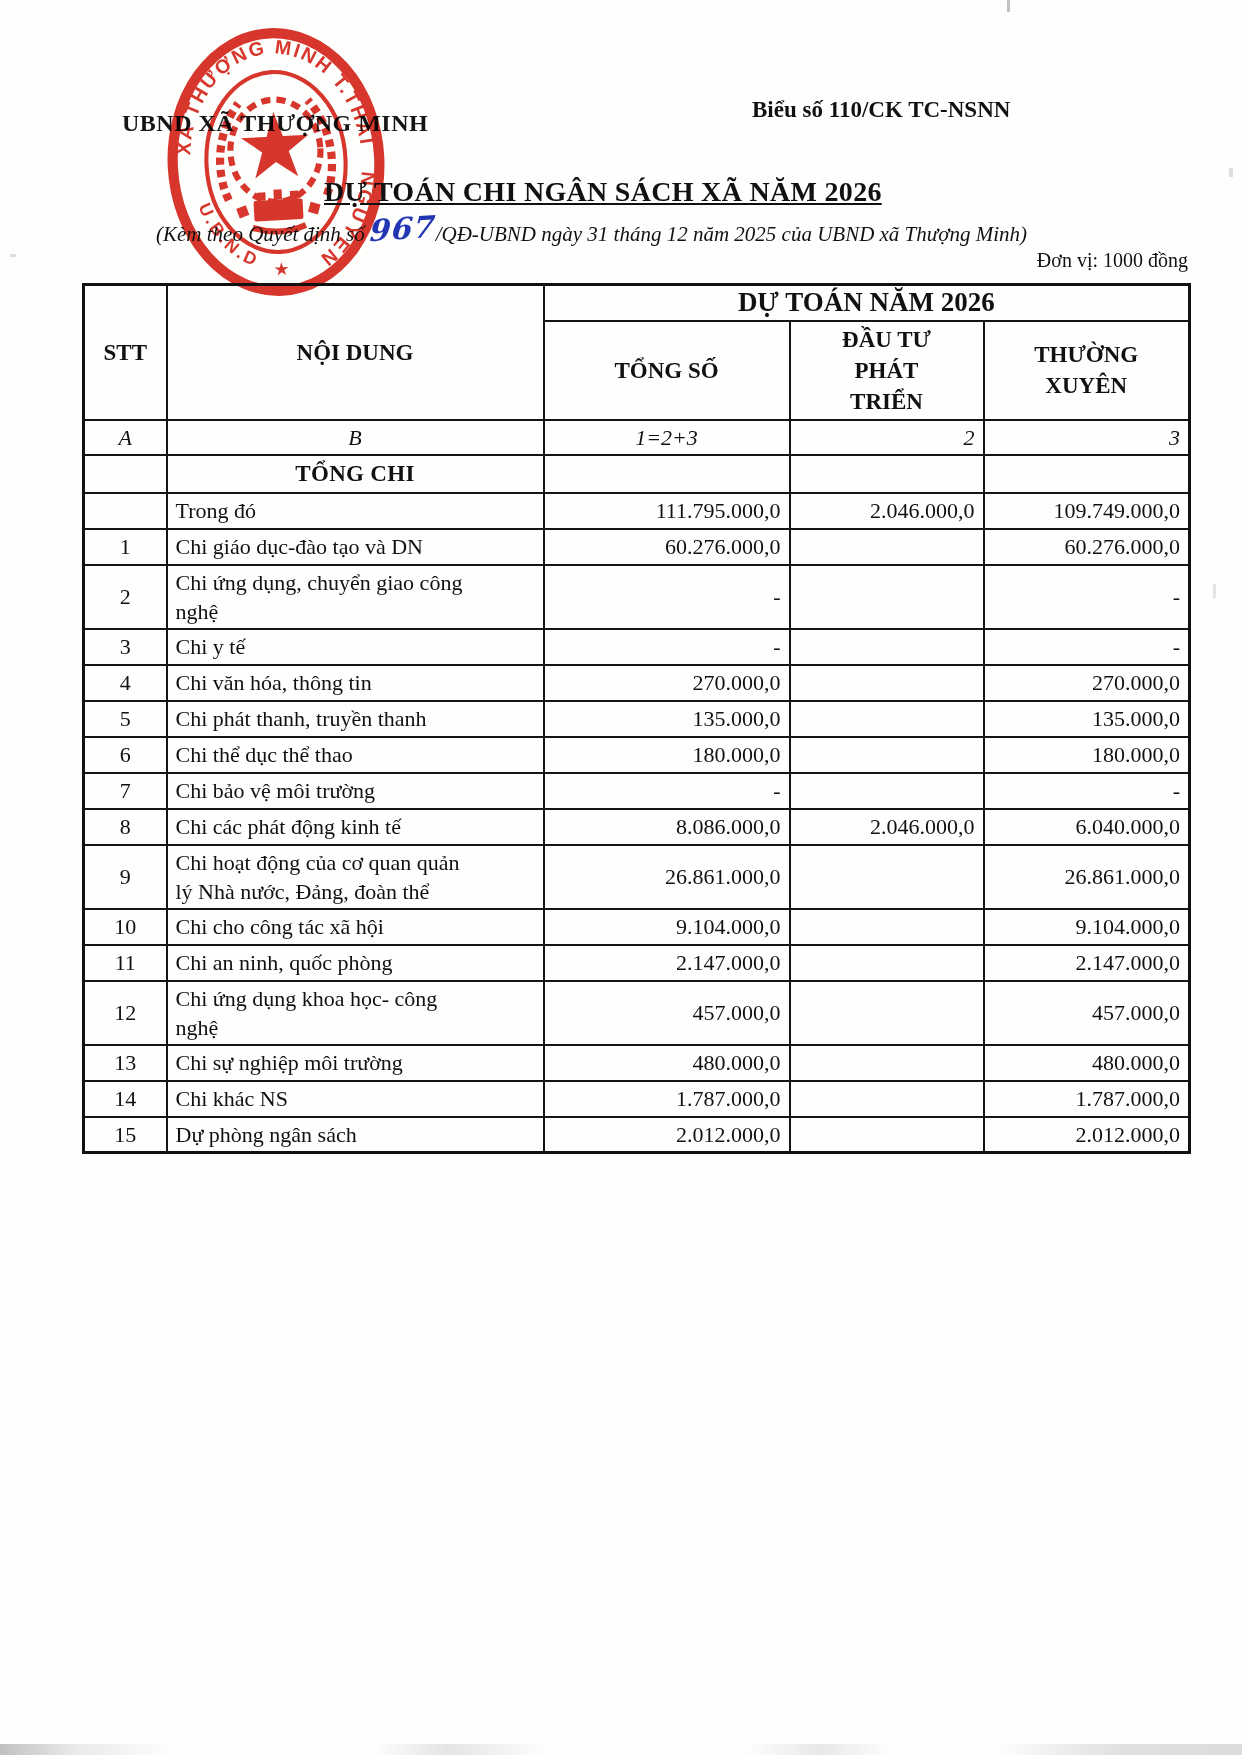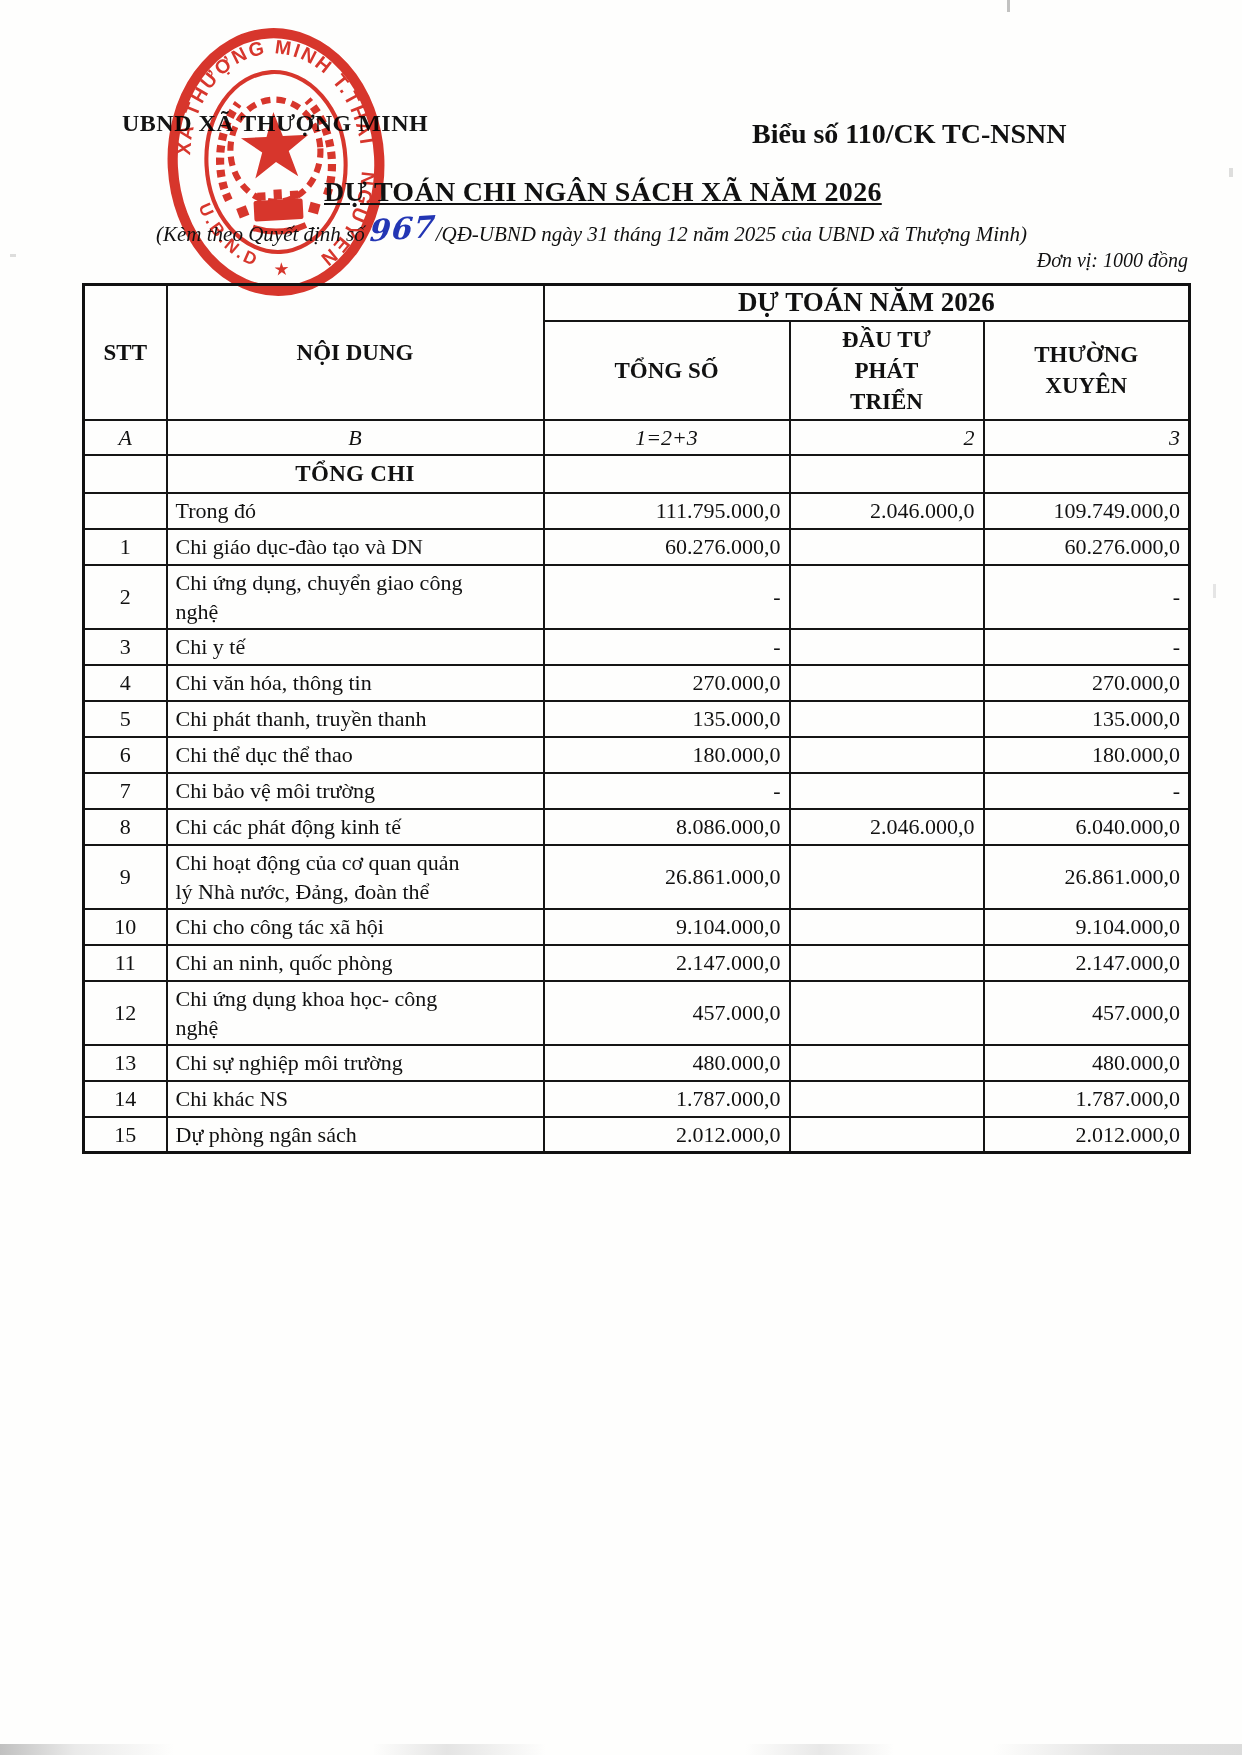--- a/index.html
+++ b/index.html
@@ -13,22 +13,22 @@
   }
   .page { position: absolute; inset: 0; background: #fefefd; }
 
   
   .org-name {
     position: absolute; left: 122px; top: 110px;
     font-size: 24px; font-weight: bold; letter-spacing: 0.5px;
     color: #141414; white-space: nowrap;
   }
   .form-number {
-    position: absolute; left: 752px; top: 118px;
-    font-size: 28px; font-weight: bold; white-space: nowrap;
+    position: absolute; left: 752px; top: 97px;
+    font-size: 23px; font-weight: bold; white-space: nowrap;
   }
   .doc-title {
     position: absolute; left: 324px; top: 176px;
     font-size: 28px; font-weight: bold; letter-spacing: 0.3px;
     white-space: nowrap;
     text-decoration: underline;
   }
   .doc-subtitle {
     position: absolute; left: 156px; top: 213px;
     font-size: 21px; font-style: italic; white-space: nowrap;
@@ -36,21 +36,21 @@
   .handwritten-no {
     display: inline-block;
     color: #2336b4;
     font-size: 30px; font-weight: bold; font-style: italic;
     transform: skewX(-8deg) rotate(-4deg) translateY(-2px);
     letter-spacing: 1px;
     font-family: "DejaVu Serif", serif;
   }
   .unit-note {
     position: absolute; left: 82px; top: 249px; width: 1106px;
-    text-align: right; font-size: 20px; font-style: italic;
+    text-align: right; font-size: 20px; 
   }
 
   
   .seal {
     position: absolute; left: 162px; top: 26px;
     width: 228px; height: 272px;
     mix-blend-mode: multiply; opacity: 0.93;
     transform: rotate(-3deg);
   }
 

